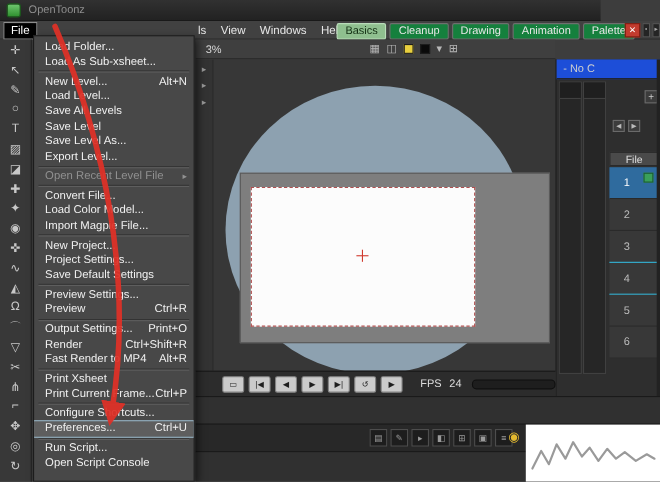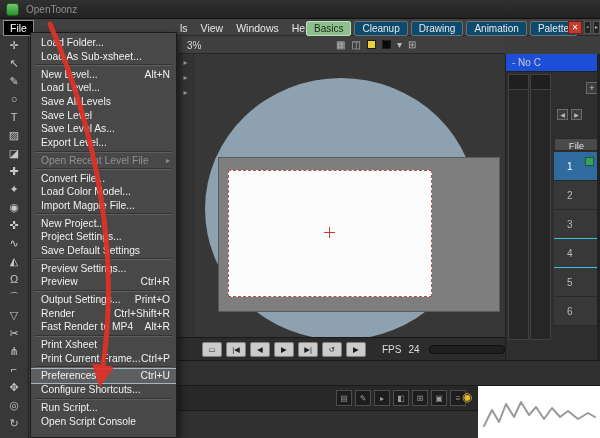--- a/index.html
+++ b/index.html
@@ -1,34 +1,34 @@
 <!DOCTYPE html>
 <html><head>
 <meta charset="utf-8">
 <style>
   *{margin:0;padding:0;box-sizing:border-box;}
   html,body{background:#666;}
   #app{position:relative;width:600px;height:438px;overflow:hidden;background:#3d3d3d;
        font-family:"Liberation Sans",sans-serif;color:#e8e8e8;font-size:11px;}
 
   
-  #titlebar{position:absolute;left:0;top:0;width:600px;height:19px;
+  #titlebar{position:absolute;left:0;top:0;width:546px;height:19px;
     background:linear-gradient(#313131,#222);border-bottom:1px solid #121212;padding-left:46px;}
   .app-icon{position:absolute;left:6px;top:3px;width:13px;height:13px;border-radius:3px;
     background:linear-gradient(#6fc76f,#2f8f2f);border:1px solid #1c5c1c;}
   .title-text{position:absolute;left:26px;top:4px;font-size:10px;color:#8f8f8f;}
 
   
   #menubar{position:absolute;left:0;top:19px;width:600px;height:17px;background:#414141;
     border-bottom:1px solid #2b2b2b;}
   .file-btn{position:absolute;left:3px;top:1px;padding:1px 6px;font-size:10.5px;color:#fff;
     background:#000000;border:1px solid #8d8d8d;}
   .menu-frags{position:absolute;left:180px;top:3px;display:flex;gap:13px;font-size:10.5px;color:#e6e6e6;}
   .rooms{position:absolute;left:306px;top:2px;display:flex;gap:3px;}
-  .room-tab{font-size:10px;padding:1px 7px;background:#0c4a6e;color:#e8e8e8;
+  .room-tab{font-size:10px;padding:1px 7px;background:#15803d;color:#e8e8e8;
     border:1px solid #6f6f6f;border-radius:2px;white-space:nowrap;}
   .room-tab.active{background:#8fbf8f;color:#143014;border-color:#b9dcb9;}
   .close-btn{position:absolute;left:568px;top:2px;width:14px;height:13px;background:#c23b2e;
     border:1px solid #7d1d12;color:#fff;font-size:8px;line-height:11px;text-align:center;}
   .win-icons{position:absolute;left:584px;top:2px;display:flex;gap:2px;}
   .win-ic{width:7px;height:13px;background:#242424;border:1px solid #555;color:#aaa;
     font-size:6px;line-height:11px;text-align:center;}
 
   
   #viewer-toolbar{position:absolute;left:178px;top:36px;width:327px;height:18px;background:#3f3f3f;
@@ -445,27 +445,27 @@
     </div>
       <div class="mi">
       <span class="lbl">Print Current Frame...</span>
       <span class="sc">Ctrl+P</span>
 
     </div>
       <div class="mi sep">
       <span class="lbl"></span>
 
     </div>
+      <div class="mi">
+      <span class="lbl">Configure Shortcuts...</span>
+
+    </div>
       <div class="mi active">
       <span class="lbl">Preferences...</span>
       <span class="sc">Ctrl+U</span>
-
-    </div>
-      <div class="mi">
-      <span class="lbl">Configure Shortcuts...</span>
 
     </div>
       <div class="mi sep">
       <span class="lbl"></span>
 
     </div>
       <div class="mi">
       <span class="lbl">Run Script...</span>
 
     </div>

